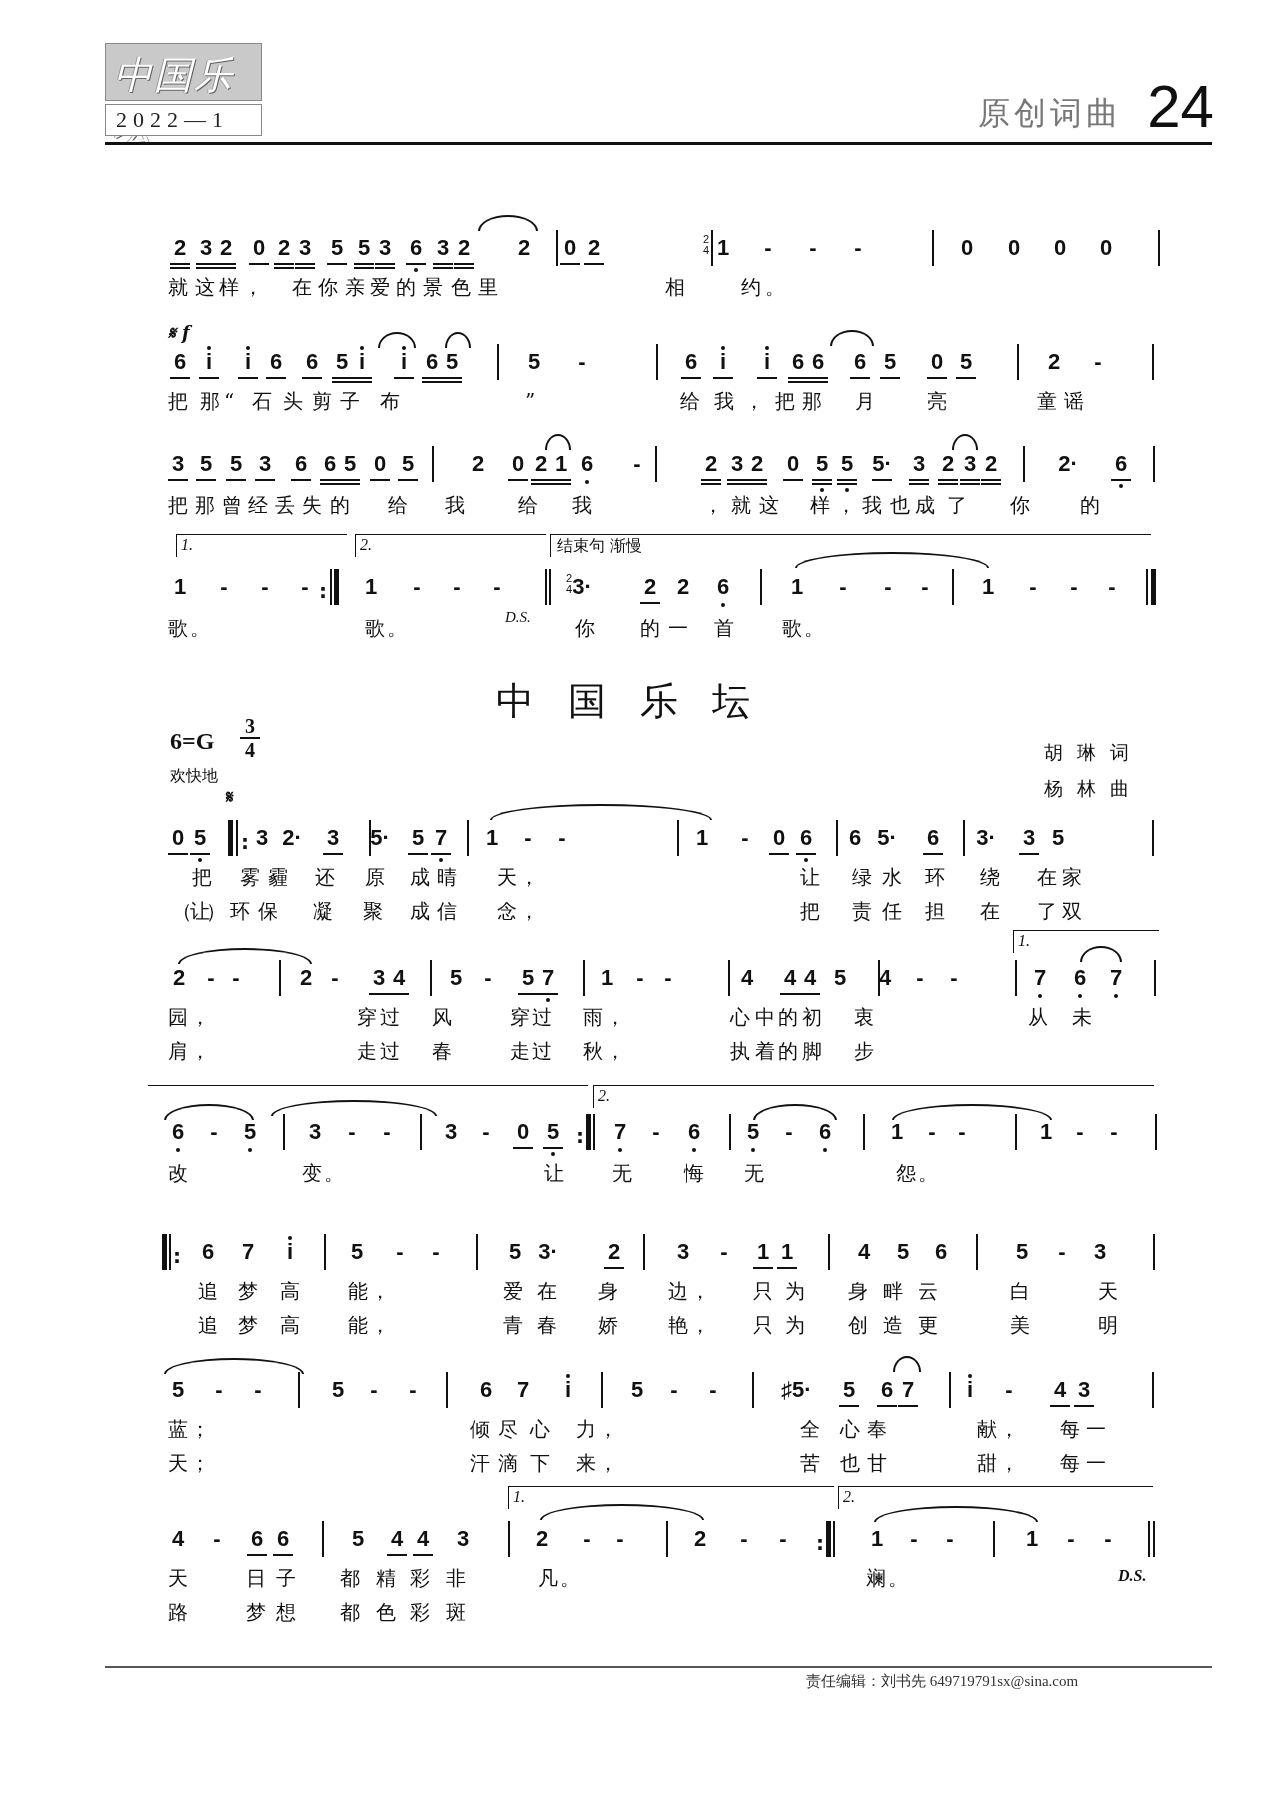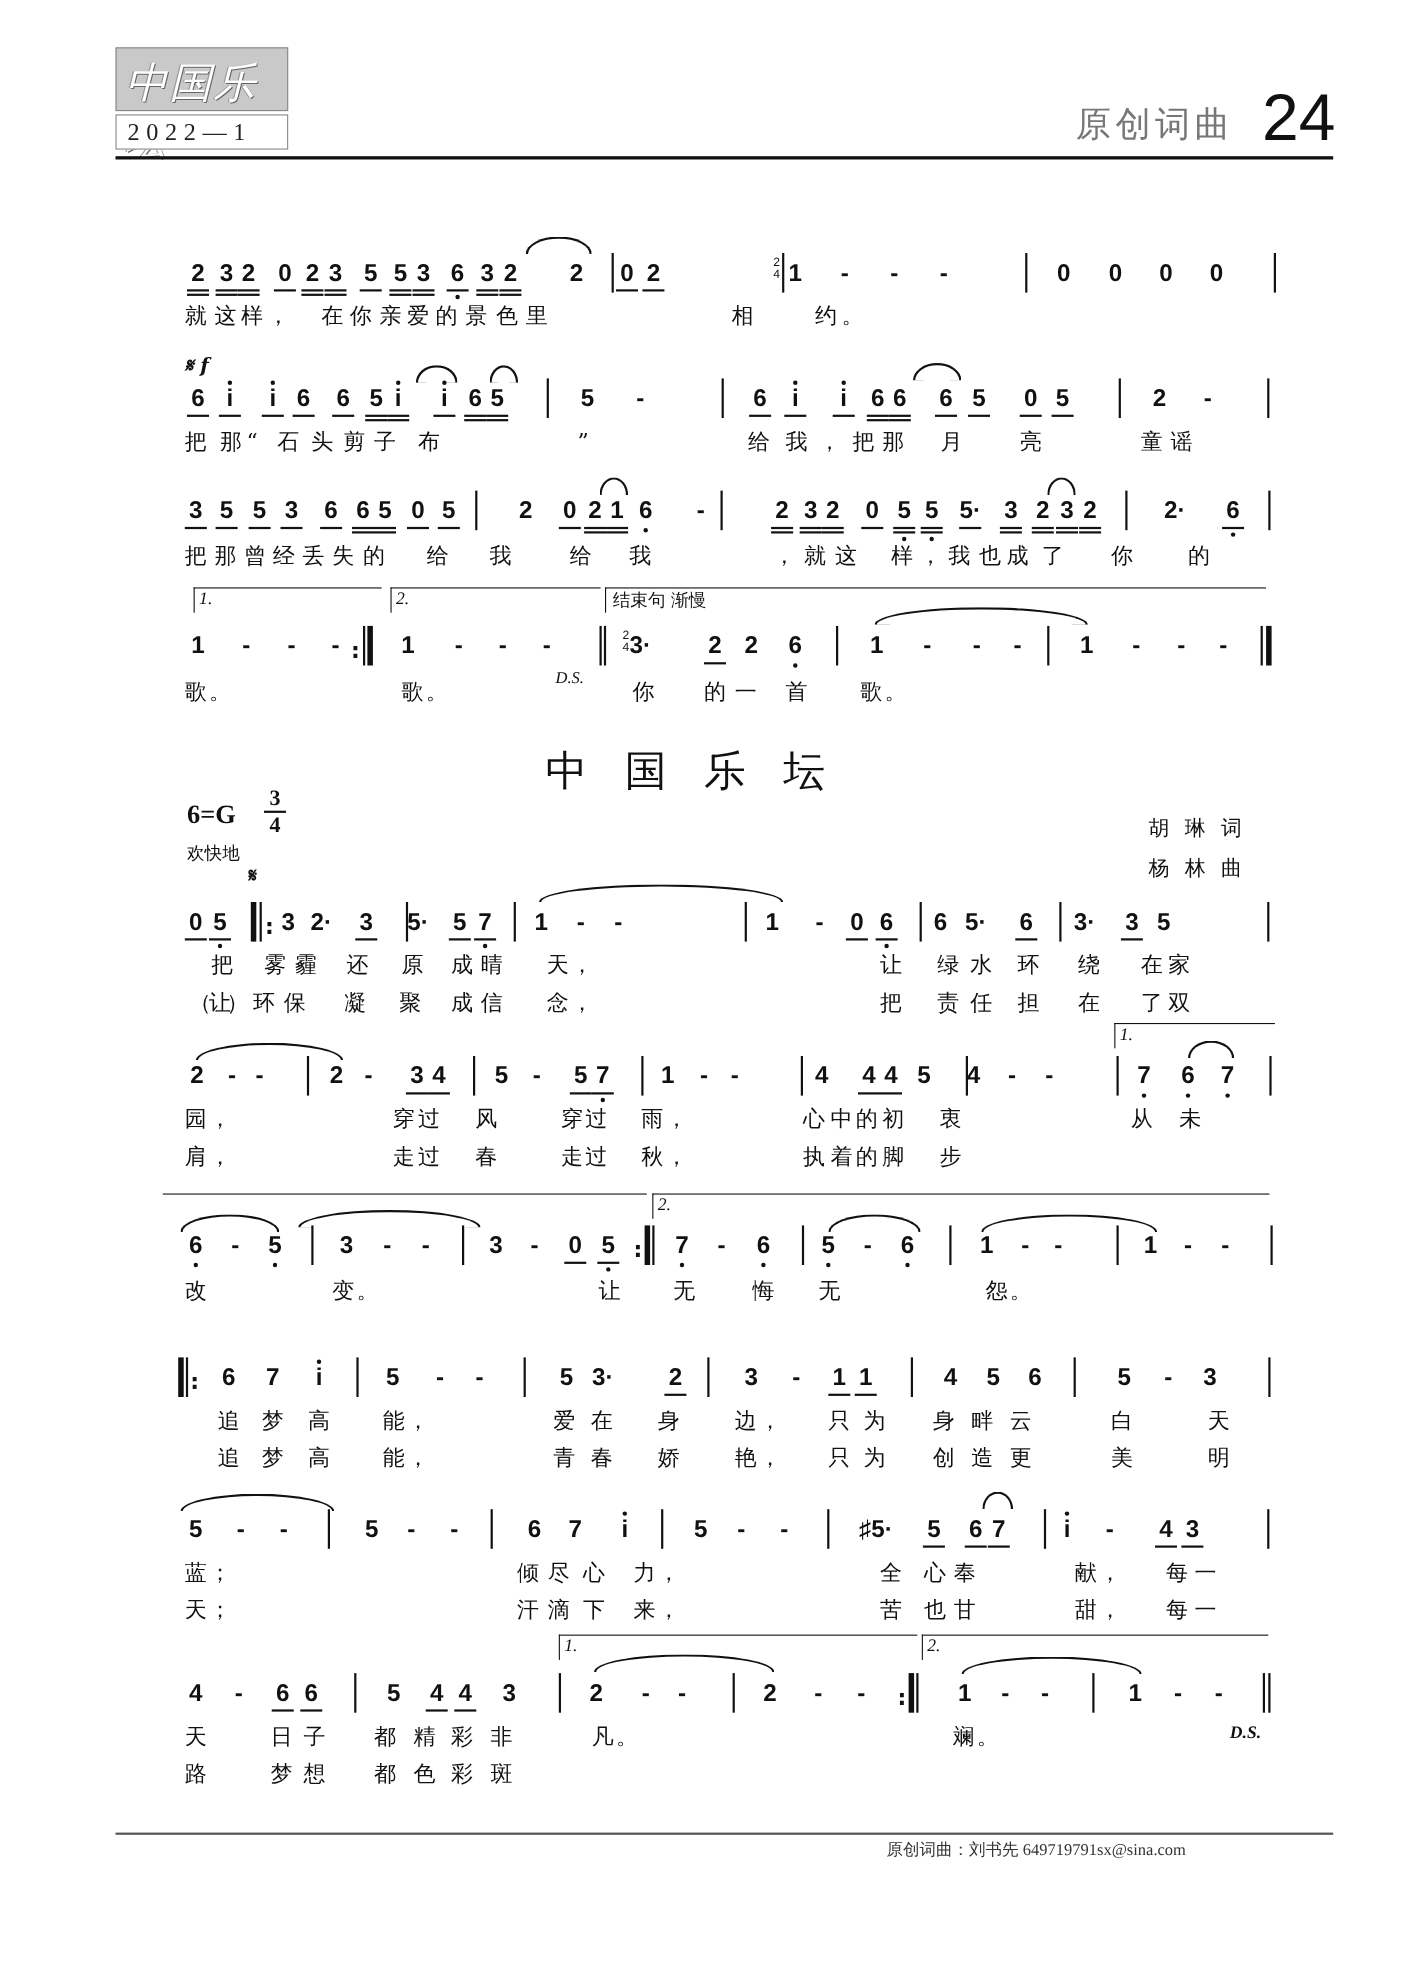--- a/index.html
+++ b/index.html
@@ -744,13 +744,13 @@
 <div class="abs" style="left:240px;top:716px;width:20px;text-align:center;font-family:'Liberation Serif',serif;font-weight:bold;font-size:20px;line-height:20px;">
   <div>3</div>
   <div style="height:2px;background:#111;margin:1px 0;"></div>
   <div>4</div>
 </div>
 <div class="abs small" style="left:170px;top:766px;">欢快地</div>
 <div class="abs" style="left:1044px;top:740px;font-family:'DejaVu Serif',serif;font-size:19px;letter-spacing:4px;">胡 琳 词</div>
 <div class="abs" style="left:1044px;top:776px;font-family:'DejaVu Serif',serif;font-size:19px;letter-spacing:4px;">杨 林 曲</div>
 
 <div class="bottom-rule"></div>
-<div class="footer">原创词曲：刘书先  649719791sx@sina.com</div>
+<div class="footer">责任编辑：刘书先  649719791sx@sina.com</div>
 
 </body></html>

